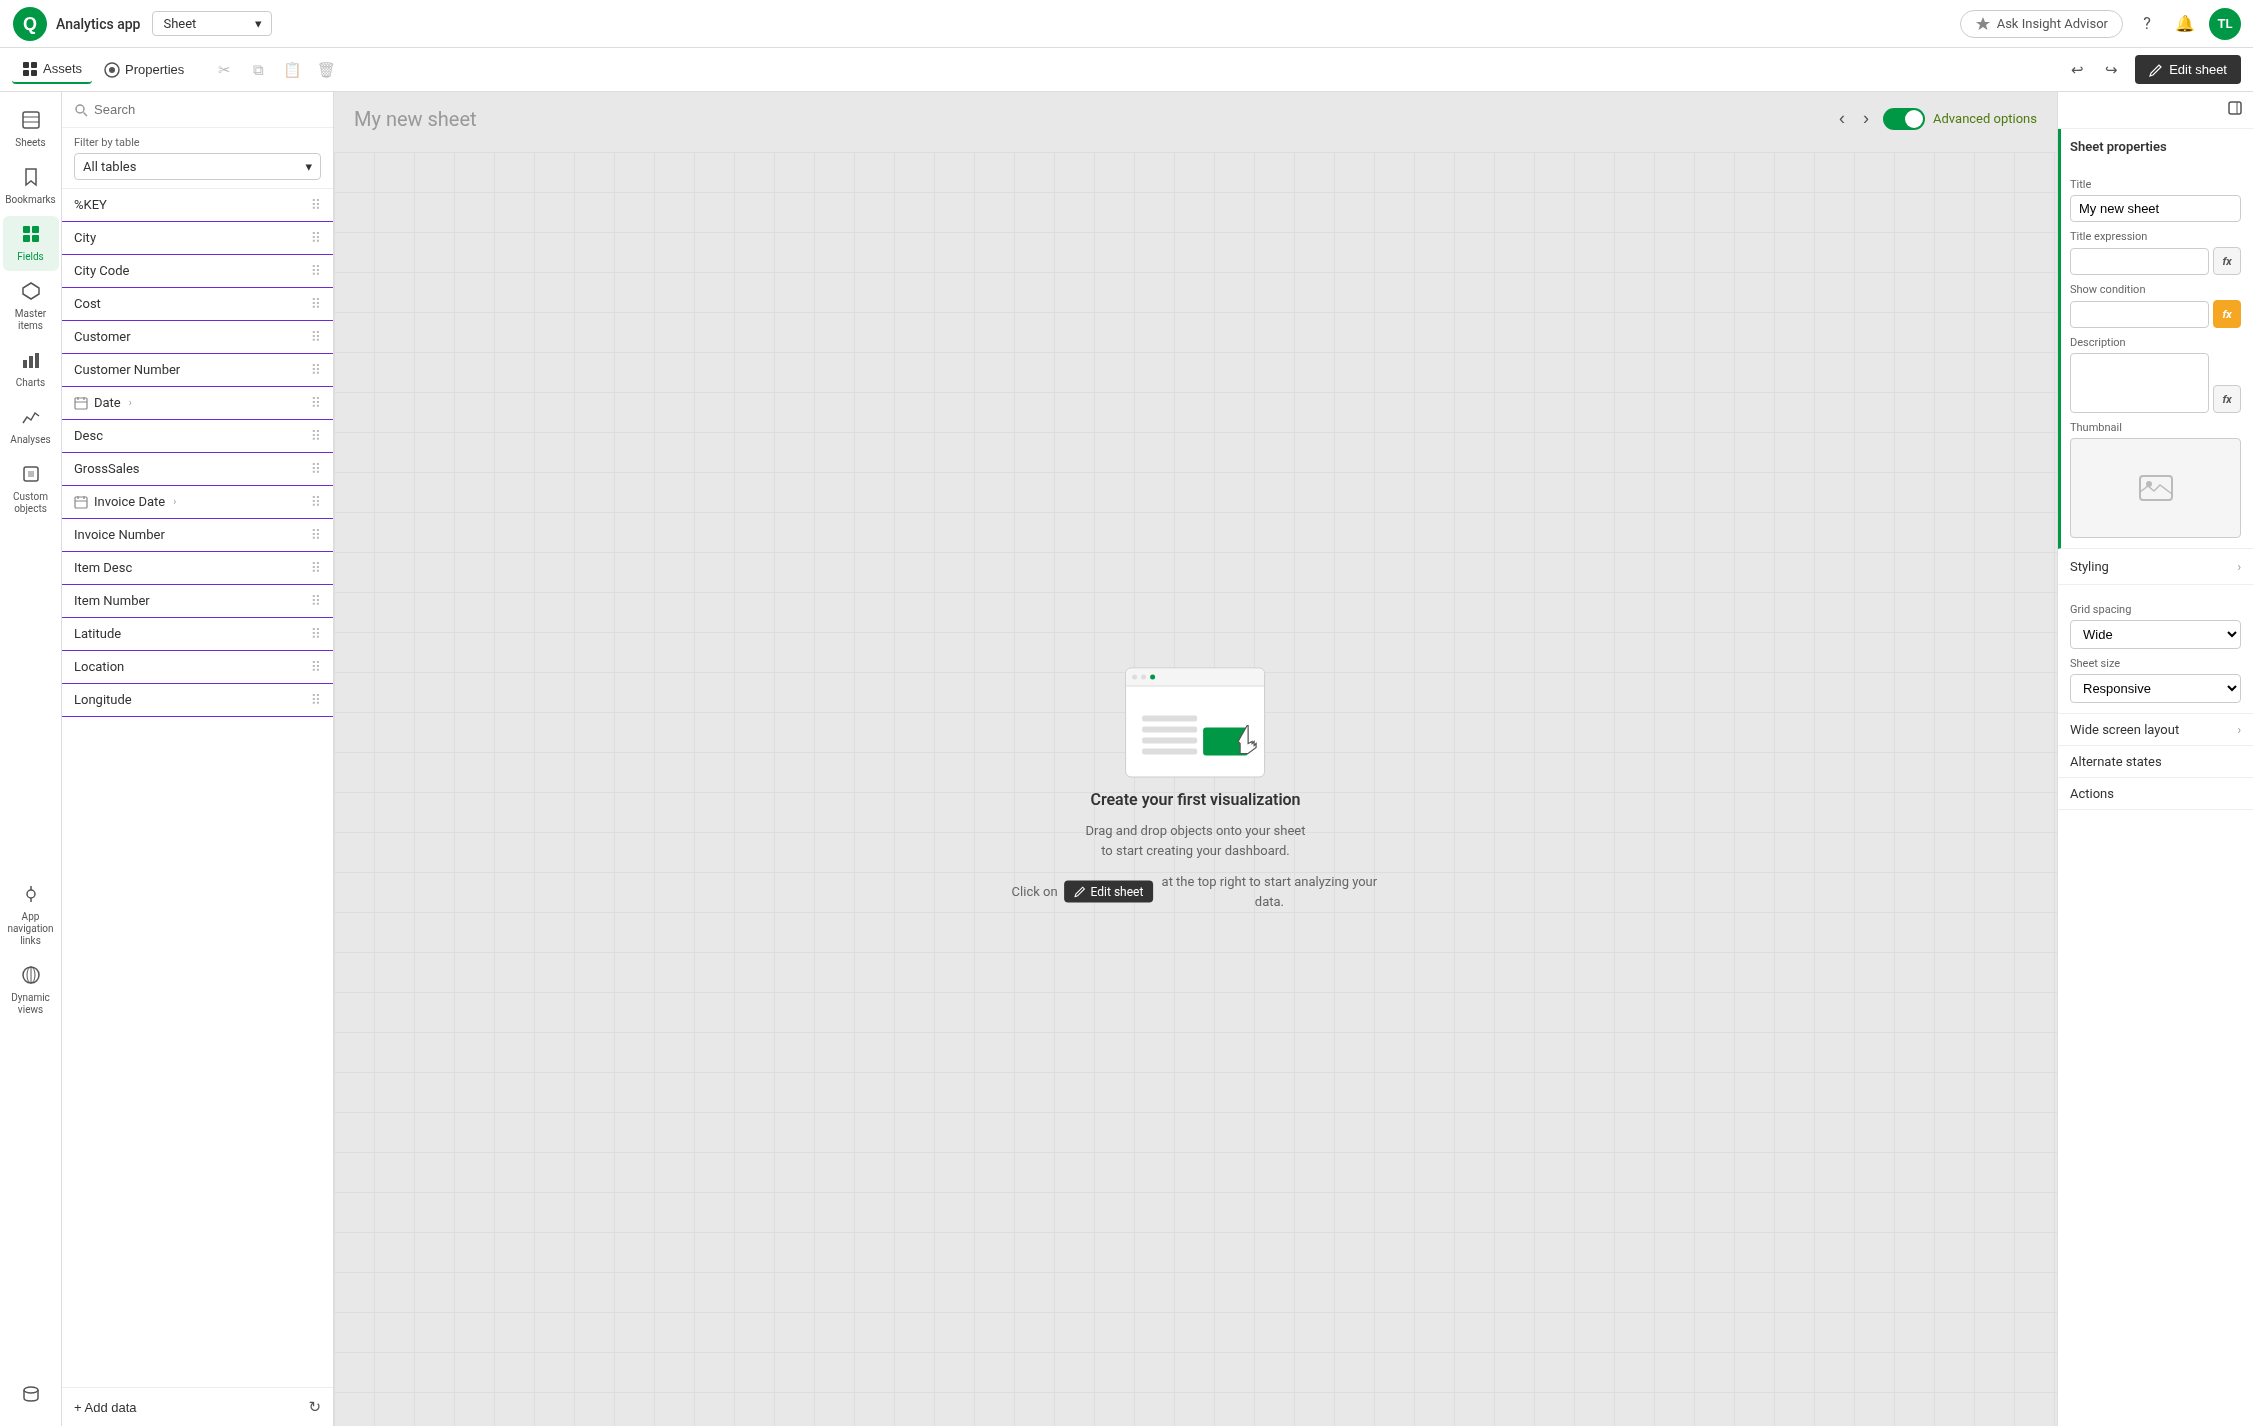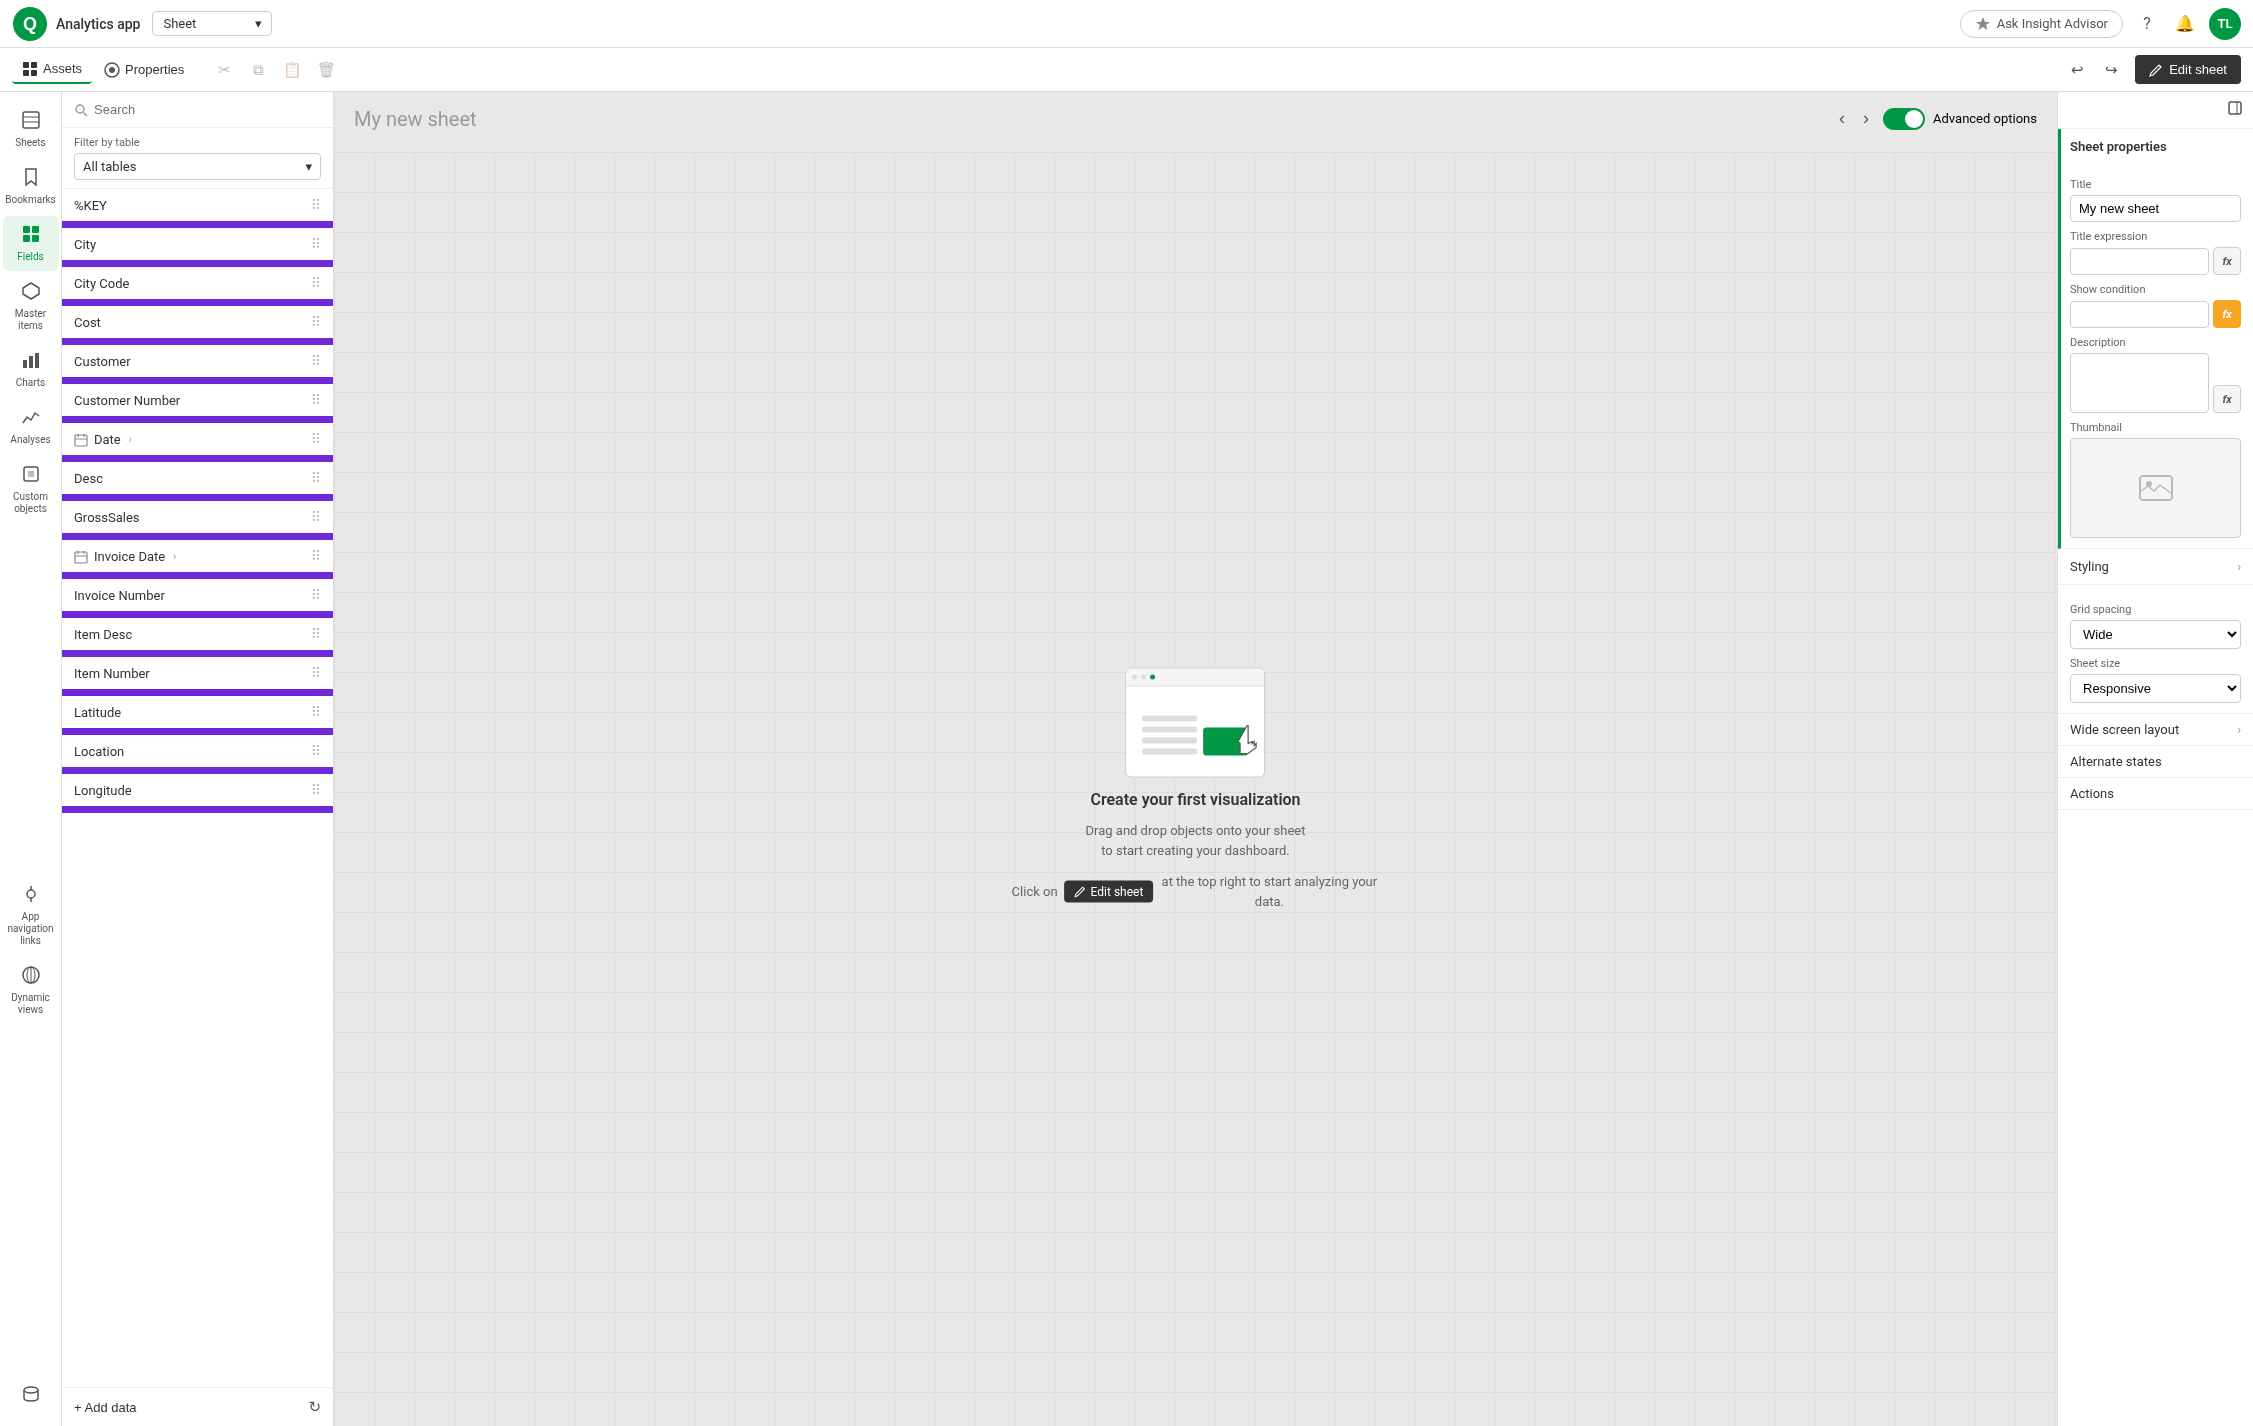--- a/index.html
+++ b/index.html
@@ -87,22 +87,22 @@
     }
     .filter-section { padding: 8px 12px; border-bottom: 1px solid #eee; }
     .filter-label { font-size: 11px; color: #666; margin-bottom: 4px; }
     .filter-dropdown {
       display: flex; align-items: center; justify-content: space-between;
       border: 1px solid #ccc; border-radius: 4px; padding: 5px 8px; cursor: pointer;
       background: #fff; font-size: 13px;
     }
     .fields-list { flex: 1; overflow-y: auto; }
     .field-item {
-      display: flex; align-items: flex-end; justify-content: space-between;
-      padding: 8px 12px; cursor: pointer; border-bottom: 7px solid #6d28d9; gap: 20px;
+      display: flex; align-items: flex-start; justify-content: space-between;
+      padding: 8px 12px; cursor: pointer; border-bottom: 1px solid #6d28d9; gap: 20px;
     }
     .field-item-left { display: flex; align-items: center; gap: 6px; }
     .field-item-name { font-size: 13px; color: #333; }
     .field-drag { color: #bbb; font-size: 14px; cursor: grab; }
     .add-data-bar {
       display: flex; align-items: center; justify-content: space-between;
       padding: 10px 12px; border-top: 1px solid #eee;
     }
     .add-data-btn {
       display: flex; align-items: flex-end; gap: 4px; font-size: 13px; color: #333;
@@ -111,21 +111,21 @@
     .refresh-btn { font-size: 15px; color: #555; cursor: pointer; background: none; border: none; }
 
     
     .canvas-area { flex: 1; background: #e8e8e8; position: relative; overflow: hidden; }
     .canvas-header {
       display: flex; align-items: center; justify-content: space-between;
       padding: 12px 20px; background: transparent;
     }
     .canvas-title { font-size: 20px; font-weight: 400; color: #999; }
     .canvas-nav-btn { background: none; border: none; cursor: pointer; font-size: 18px; color: #555; padding: 4px; }
-    .advanced-options { display: flex; align-items: center; gap: 8px; font-size: 13px; color: #000000; }
+    .advanced-options { display: flex; align-items: center; gap: 8px; font-size: 13px; color: #4d7c0f; }
     .toggle {
       width: 42px; height: 22px; background: #009845; border-radius: 11px; position: relative; cursor: pointer;
     }
     .toggle-knob { width: 18px; height: 18px; background: #fff; border-radius: 50%; position: absolute; top: 2px; right: 2px; }
 
     .canvas-grid {
       position: absolute; top: 60px; left: 0; right: 0; bottom: 0;
       background-image: linear-gradient(#ddd 1px, transparent 1px), linear-gradient(90deg, #ddd 1px, transparent 1px);
       background-size: 40px 40px;
     }

